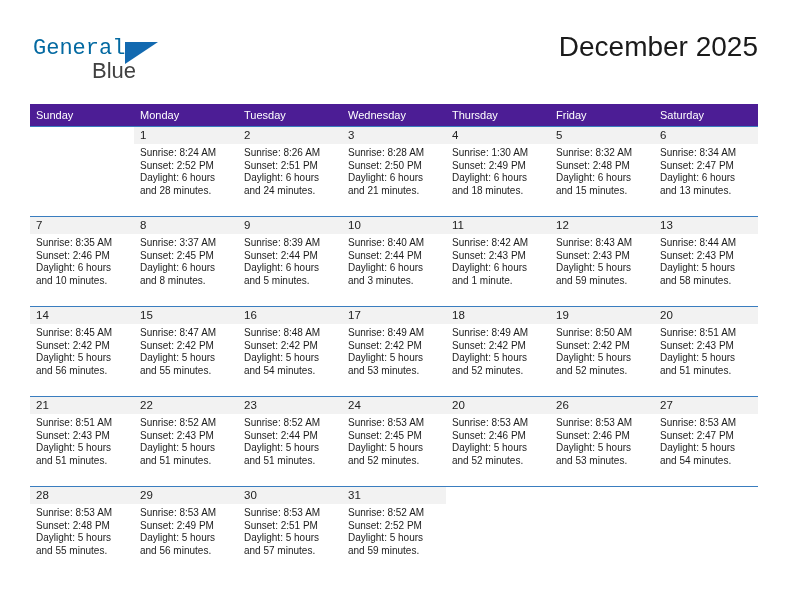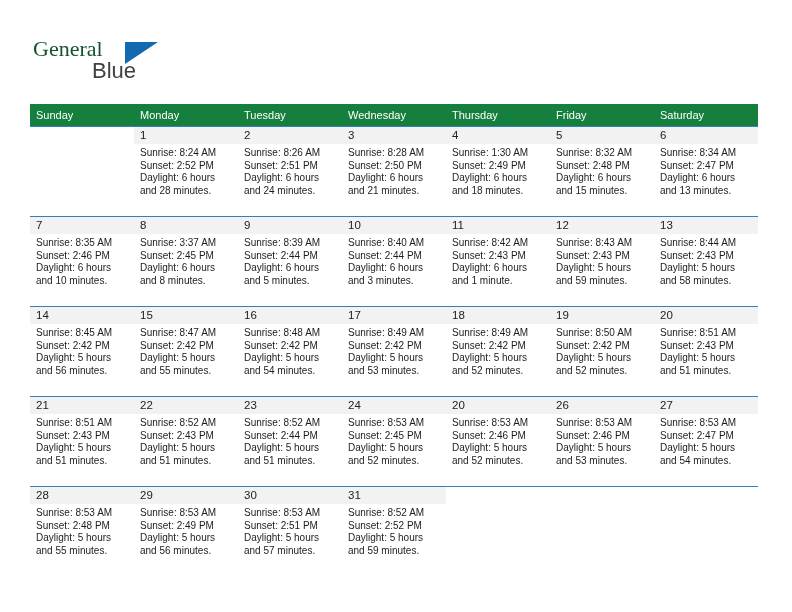--- a/index.html
+++ b/index.html
@@ -35,22 +35,22 @@
     top: 36px;
     width: 180px;
     height: 50px;
   }
   .brand-general {
     position: absolute;
     left: 0;
     top: 0;
     font-size: 22px;
     letter-spacing: 0px;
-    color: #14532d;
-    font-family: Liberation Serif, serif;
+    color: #0369a1;
+    font-family: Liberation Mono, monospace;
   }
   .brand-blue {
     position: absolute;
     left: 59px;
     top: 22px;
     font-size: 22px;
     color: #404040;
     font-family: "Liberation Sans", sans-serif;
     text-align: center;
   }
@@ -88,21 +88,21 @@
   
   .calendar {
     position: absolute;
     left: 30px;
     top: 104px;
     width: 728px;
     border-collapse: collapse;
     table-layout: fixed;
   }
   .calendar th {
-    background: #15803d;
+    background: #4c1d95;
     color: #ffffff;
     font-size: 11px;
     font-weight: normal;
     text-align: left;
     padding: 5px 0 5px 6px;
     height: 20px;
     box-sizing: border-box;
     border: none;
   }
   .calendar td {
@@ -153,20 +153,21 @@
 
   <div class="header">
 
     <div class="brand">
       <span class="brand-general">General</span>
       <span class="brand-triangle"></span>
       <span class="brand-blue">Blue</span>
     </div>
 
     <div class="title-block">
+      <div class="cal-title">December 2025</div>
     </div>
 
   </div>
 
   <table class="calendar">
     <thead>
       <tr>
         <th>Sunday</th>
         <th>Monday</th>
         <th>Tuesday</th>

